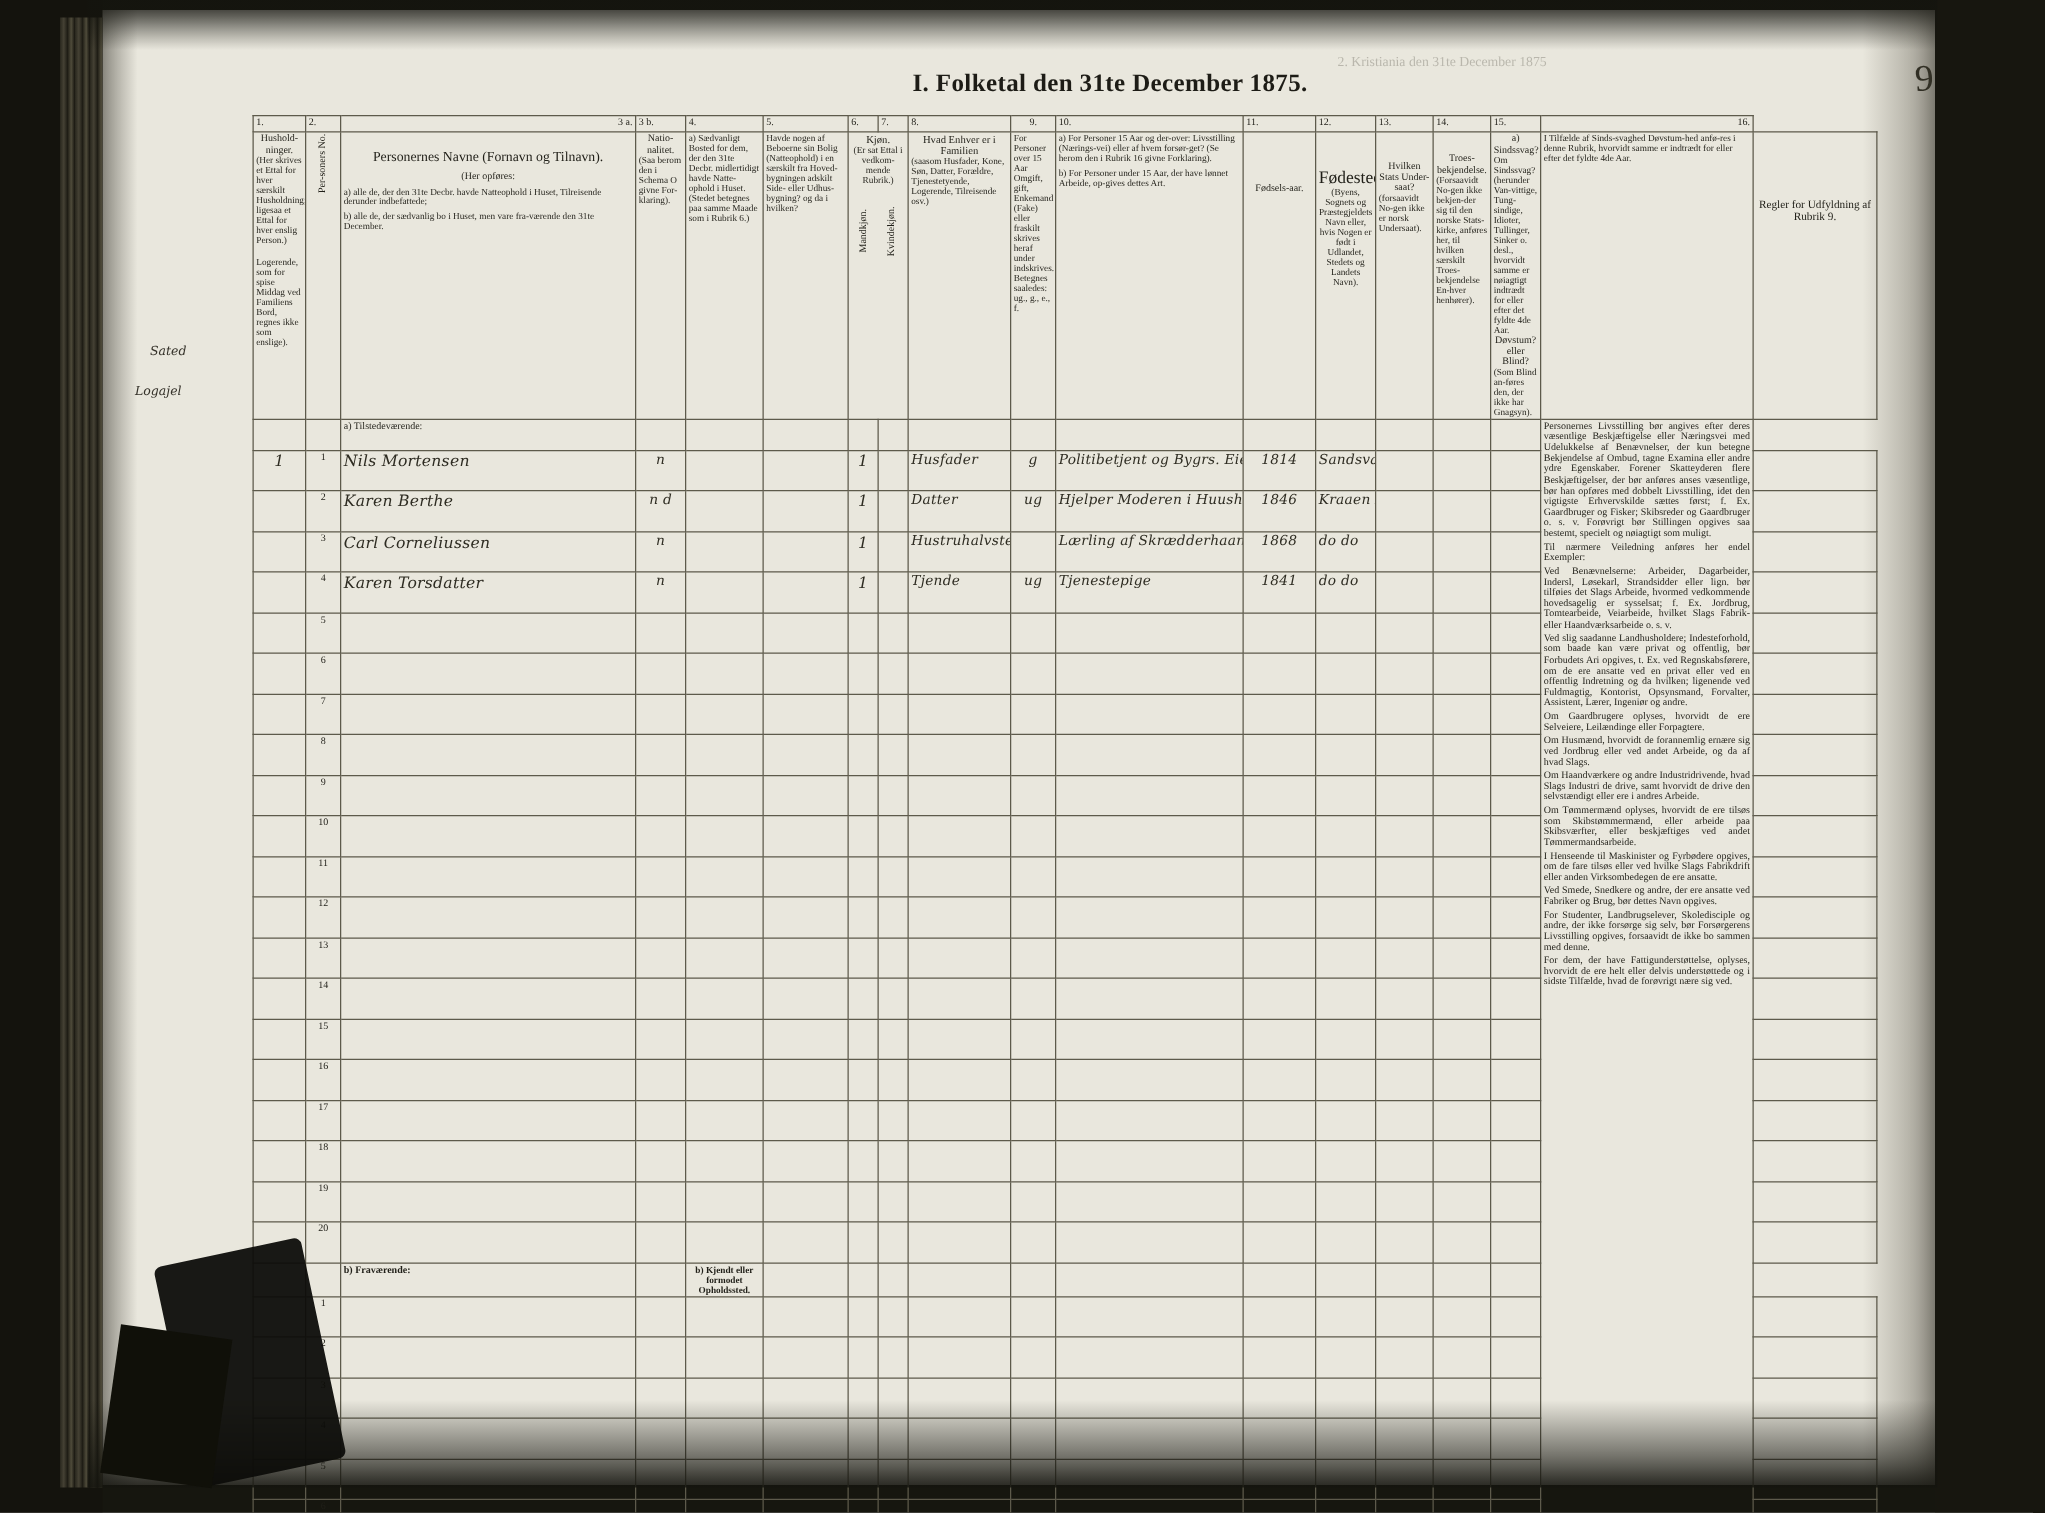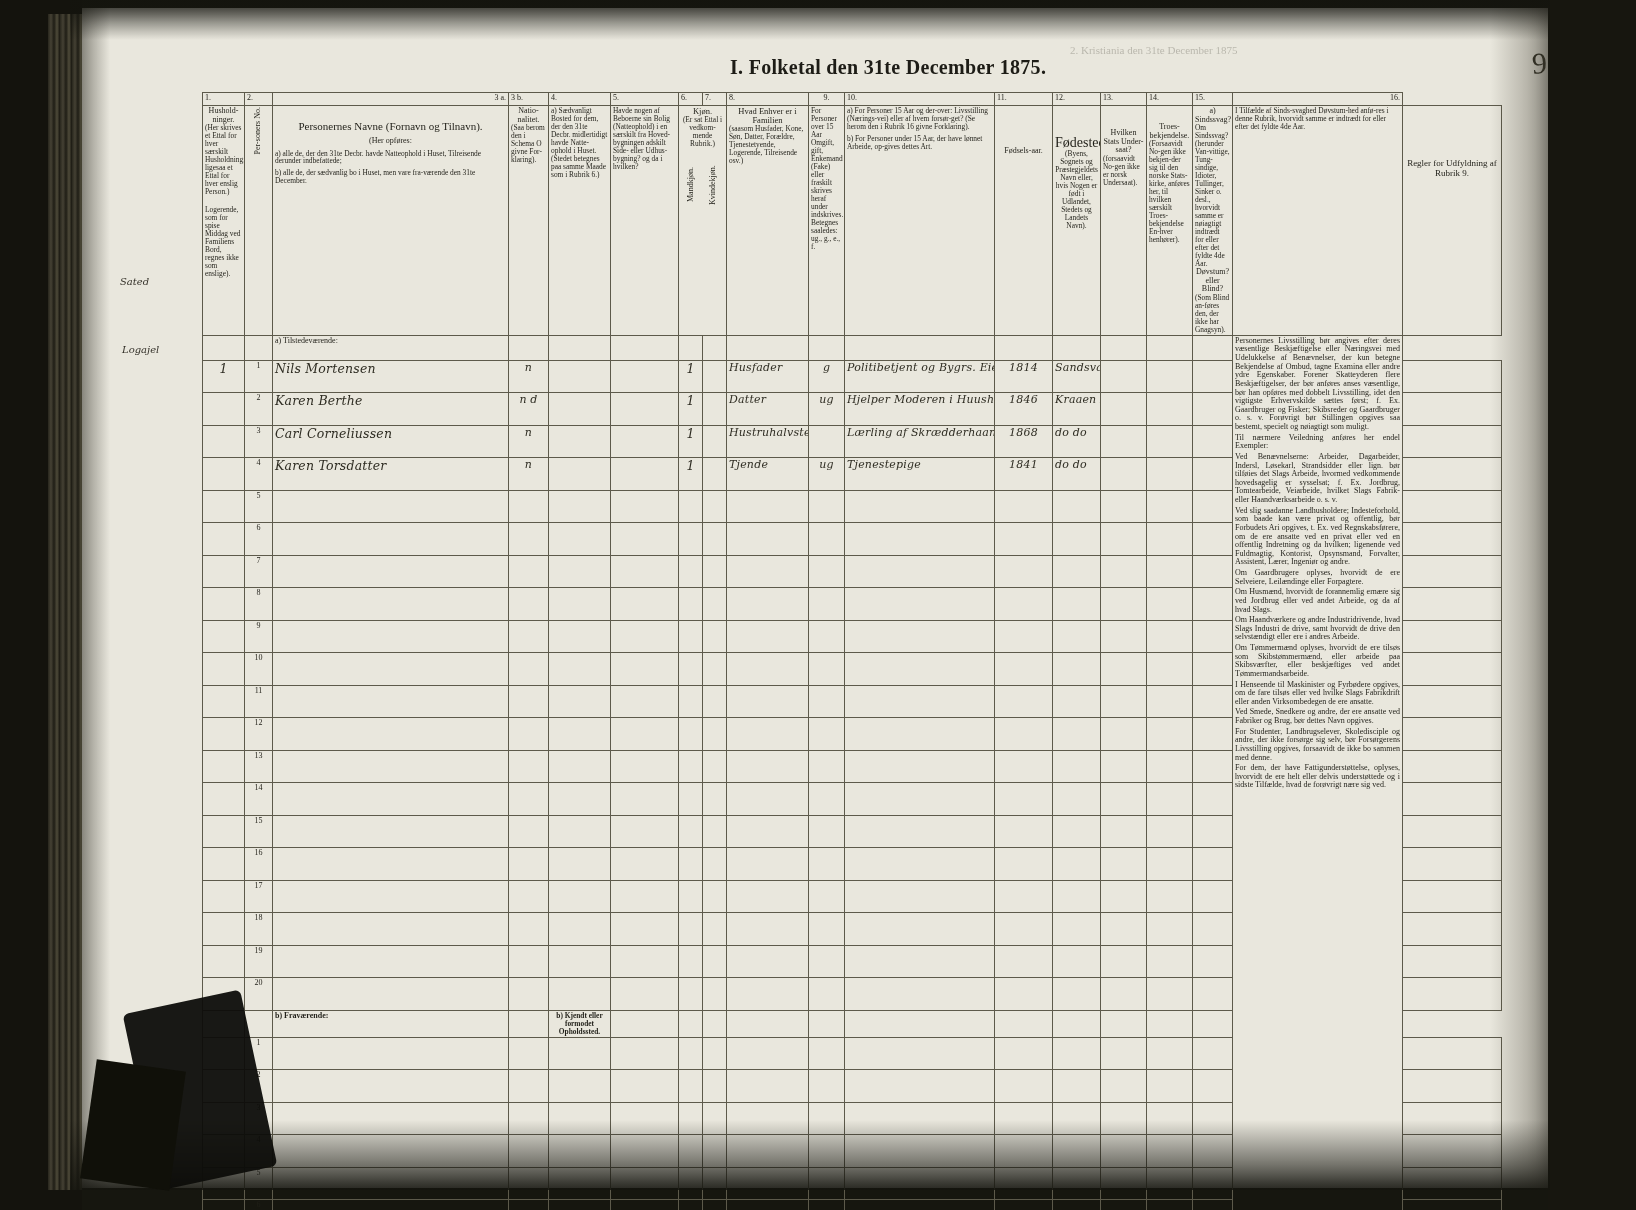--- a/index.html
+++ b/index.html
@@ -938,21 +938,21 @@
         <td></td>
             <td></td>
         <td></td>
             <td></td>
         <td></td>
       </tr>
     </tbody>
       </table>
 
     <div class="sideNote" style="left:50px; top:240px;margin-top:28px;">Sated</div>
-    <div class="sideNote" style="left:52px; top:300px;margin-top:36px;">Logajel</div>
+    <div class="sideNote" style="left:38px; top:300px;">Logajel</div>
 
   </div>
 
   <div class="spine-left"></div>
   <div class="spine-edge"></div>
   <div class="right-dark"></div>
   <div class="top-shadow"></div>
   <div class="bottom-shadow"></div>
   <div class="corner-clip"></div>
   <div class="corner-clip2"></div>

